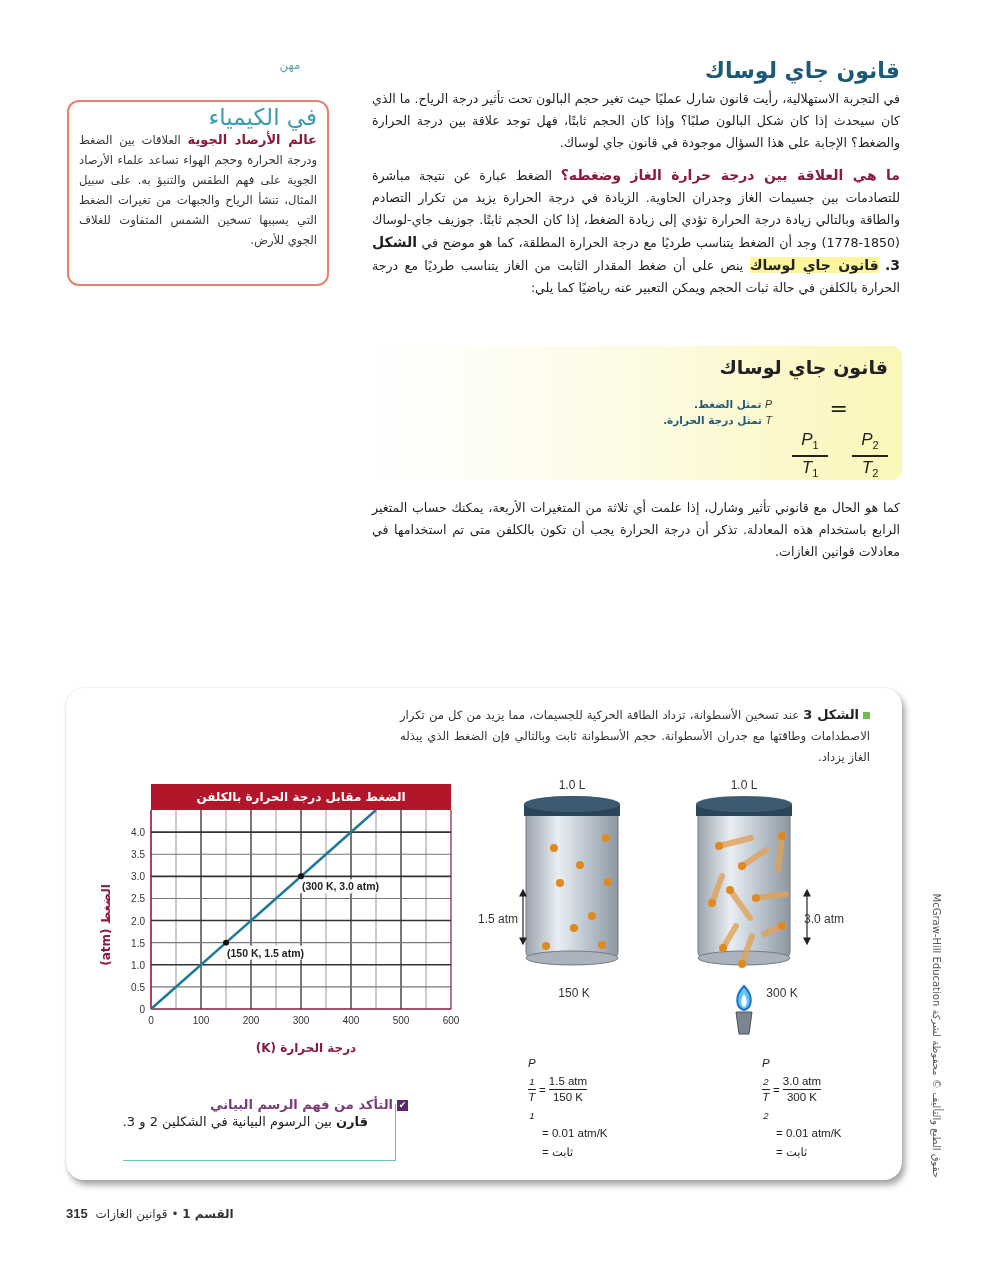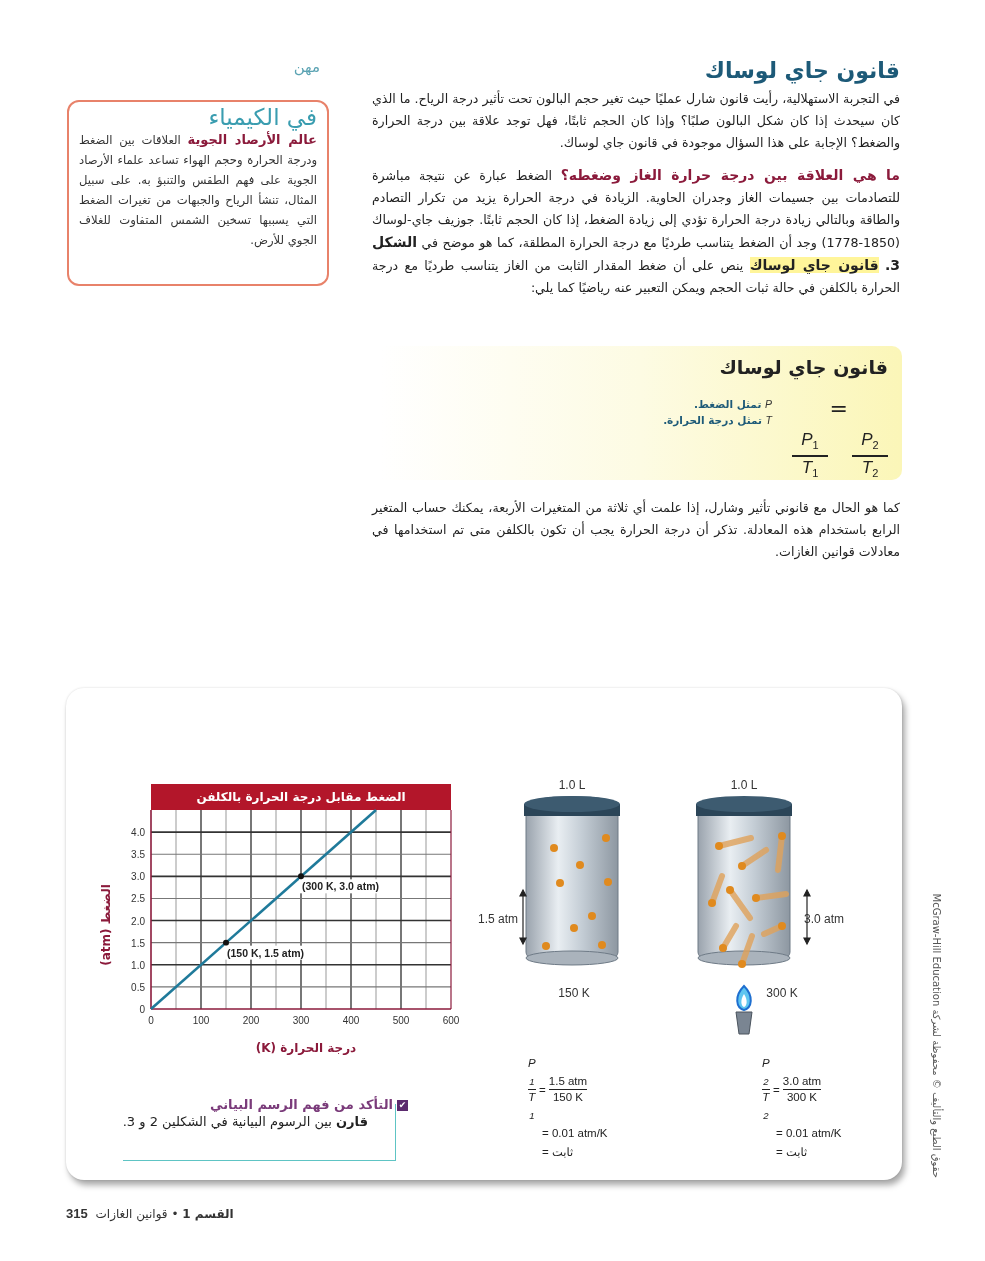--- a/index.html
+++ b/index.html
@@ -1,19 +1,19 @@
 <!DOCTYPE html>
 <html><head>
 <meta charset="utf-8">
 <style>
   html, body { margin:0; padding:0; background:#ffffff; }
   body { width:985px; height:1261px; position:relative; overflow:hidden; font-family:"DejaVu Sans", sans-serif; color:#231f20; }
 
   
-  #career-kicker { position:absolute; top:58px; left:260px; width:60px; text-align:right; font-size:15px; color:#5ba3b3; }
+  #career-kicker { position:absolute; top:58px; left:260px; width:60px; text-align:center; font-size:12px; color:#5ba3b3; }
   #career-box { position:absolute; top:88px; left:67px; width:262px; height:186px; border:2px solid #e8826a; border-radius:12px; box-sizing:border-box; padding:4px 10px 6px 10px;margin-top:12px; }
   #career-title { direction:rtl; text-align:right; font-size:23px; color:#3a9db0; line-height:26px; margin-top:-2px; }
   #career-body { direction:rtl; text-align:justify; font-size:11.6px; line-height:20px; color:#333; }
   #career-body .term { color:#8b1a3b; font-weight:bold; font-size:13px; }
 
   
   #main { position:absolute; left:372px; top:56px; width:528px; }
   #main-title { direction:rtl; text-align:right; font-size:22px; font-weight:bold; color:#1d5a78; margin:0 0 2px 0; line-height:30px; }
   .para { direction:rtl; text-align:justify; font-size:12.6px; line-height:22px; color:#222; margin:0; }
   .para .q { color:#8b1a3b; font-weight:bold; font-size:14px; }
@@ -109,20 +109,23 @@
   </div>
   <div id="formula-legend">
     <div><i>P</i> <span>تمثل الضغط.</span></div>
     <div><i>T</i> <span>تمثل درجة الحرارة.</span></div>
   </div>
 </div>
 
 <p id="para-last" class="para">كما هو الحال مع قانوني تأثير وشارل، إذا علمت أي ثلاثة من المتغيرات الأربعة، يمكنك حساب المتغير الرابع باستخدام هذه المعادلة. تذكر أن درجة الحرارة يجب أن تكون بالكلفن متى تم استخدامها في معادلات قوانين الغازات.</p>
 
 <div id="figure-panel">
+  <div id="fig-caption">
+    <span class="sq"></span><span class="b">الشكل 3</span><span> عند تسخين الأسطوانة، تزداد الطاقة الحركية للجسيمات، مما يزيد من كل من تكرار الاصطدامات وطاقتها مع جدران الأسطوانة. حجم الأسطوانة ثابت وبالتالي فإن الضغط الذي يبذله الغاز يزداد.</span>
+  </div>
 
   <svg id="chart-svg" width="380" height="290">
     <rect x="55" y="4" width="300" height="26" fill="#b3162a"></rect>
     <text id="chart-title" x="205" y="21" text-anchor="middle" fill="#ffffff" font-size="12" font-weight="bold" font-family="DejaVu Sans, sans-serif" direction="rtl">الضغط مقابل درجة الحرارة بالكلفن</text>
     <g id="grid-layer">
         <rect x="55" y="30" width="300" height="199" fill="#ffffff"></rect>
         <line x1="80" x2="80" y1="30" y2="229" stroke="#999" stroke-width="1"></line>
         <line x1="105" x2="105" y1="30" y2="229" stroke="#555" stroke-width="1.6"></line>
         <line x1="130" x2="130" y1="30" y2="229" stroke="#999" stroke-width="1"></line>
         <line x1="155" x2="155" y1="30" y2="229" stroke="#555" stroke-width="1.6"></line>

